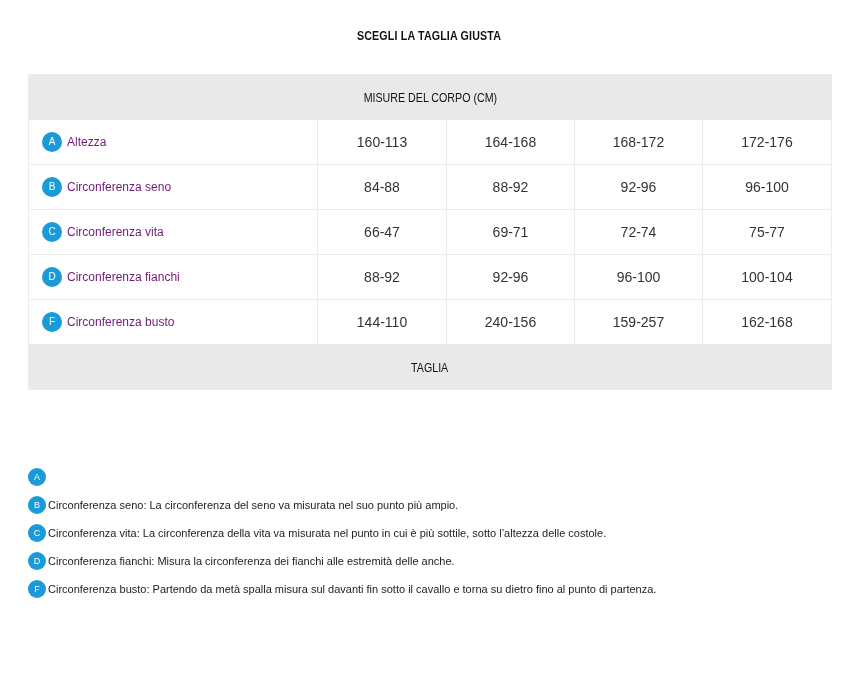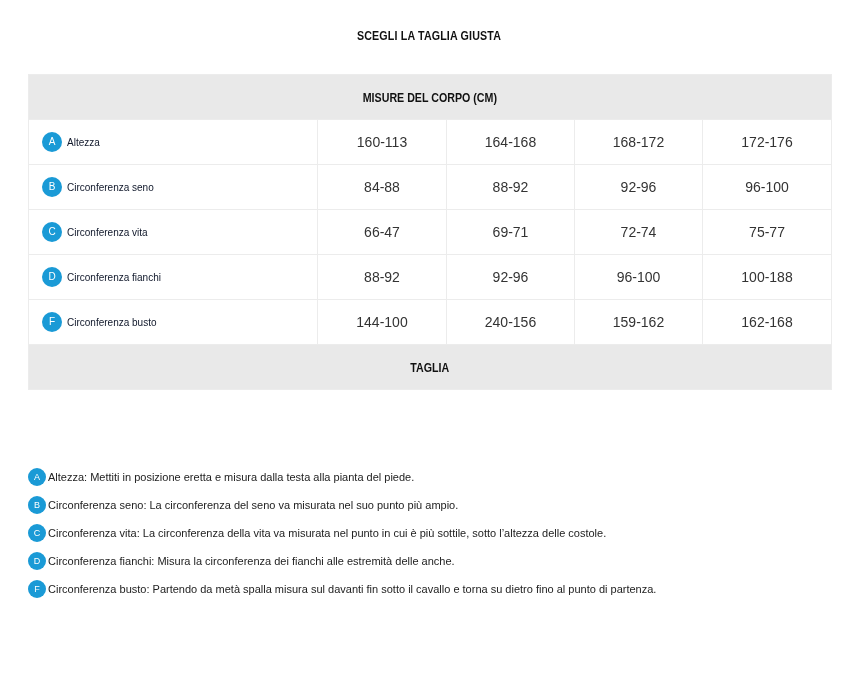--- a/index.html
+++ b/index.html
@@ -1,24 +1,24 @@
 <!DOCTYPE html>
 <html><head>
 <meta charset="utf-8">
 <style>
   html, body { margin:0; padding:0; background:#ffffff; }
   body { width:854px; height:686px; position:relative; font-family:"Liberation Sans", sans-serif; color:#333; overflow:hidden; }
   .title { position:absolute; left:0; top:28px; width:858px; text-align:center; font-family:"Liberation Sans", sans-serif; font-weight:bold; font-size:13px; letter-spacing:0.2px; color:#111; transform:scaleX(0.82); transform-origin:center; }
   table.size { position:absolute; left:28px; top:74px; width:803px; border-collapse:collapse; table-layout:fixed; }
   table.size td { border:1px solid #ececec; height:44px; padding:0; font-size:14px; color:#333; text-align:center; vertical-align:middle; }
-  table.size tr.section td { background:#e9e9e9; font-weight:bold; font-size:13px; color:#111; }
+  table.size tr.section td { background:#e9e9e9; font-weight:normal; font-size:13px; color:#111; }
   .section-label { display:inline-block; transform:scaleX(0.82); }
   td.label-cell { text-align:left !important; padding-left:13px !important; }
   .badge { display:inline-block; width:20px; height:20px; border-radius:50%; background:#1a9ad6; color:#fff; font-size:10px; line-height:20px; text-align:center; vertical-align:middle; margin-right:5px; }
-  .label-text { vertical-align:middle; font-size:10px; color:#0f172a; }
+  .label-text { vertical-align:middle; font-size:12px; color:#701a75; }
   .notes { position:absolute; left:28px; top:463px; }
   .note { height:28px; display:flex; align-items:center; font-size:11px; color:#222; }
   .note .badge { width:18px; height:18px; line-height:18px; font-size:9px; margin-right:2px; }
 </style>
 </head>
 <body>
 
 <div class="title">SCEGLI LA TAGLIA GIUSTA</div>
 
 <table class="size">
@@ -53,40 +53,39 @@
     <td>66-47</td>
     <td>69-71</td>
     <td>72-74</td>
     <td>75-77</td>
   </tr>
   <tr>
     <td class="label-cell"><span class="badge">D</span><span class="label-text">Circonferenza fianchi</span></td>
     <td>88-92</td>
     <td>92-96</td>
     <td>96-100</td>
-    <td>100-188</td>
+    <td>100-104</td>
   </tr>
   <tr>
     <td class="label-cell"><span class="badge">F</span><span class="label-text">Circonferenza busto</span></td>
-    <td>144-100</td>
+    <td>144-110</td>
     <td>240-156</td>
-    <td>159-162</td>
+    <td>159-257</td>
     <td>162-168</td>
   </tr>
 
   <tr class="section">
     <td colspan="5"><span class="section-label">TAGLIA</span></td>
   </tr>
 </tbody>
   </table>
 
 <div class="notes">
   <div class="note">
       <span class="badge">A</span>
-      <span>Altezza: Mettiti in posizione eretta e misura dalla testa alla pianta del piede.</span>
     </div>
   <div class="note">
       <span class="badge">B</span>
       <span>Circonferenza seno: La circonferenza del seno va misurata nel suo punto più ampio.</span>
     </div>
   <div class="note">
       <span class="badge">C</span>
       <span>Circonferenza vita: La circonferenza della vita va misurata nel punto in cui è più sottile, sotto l’altezza delle costole.</span>
     </div>
   <div class="note">

